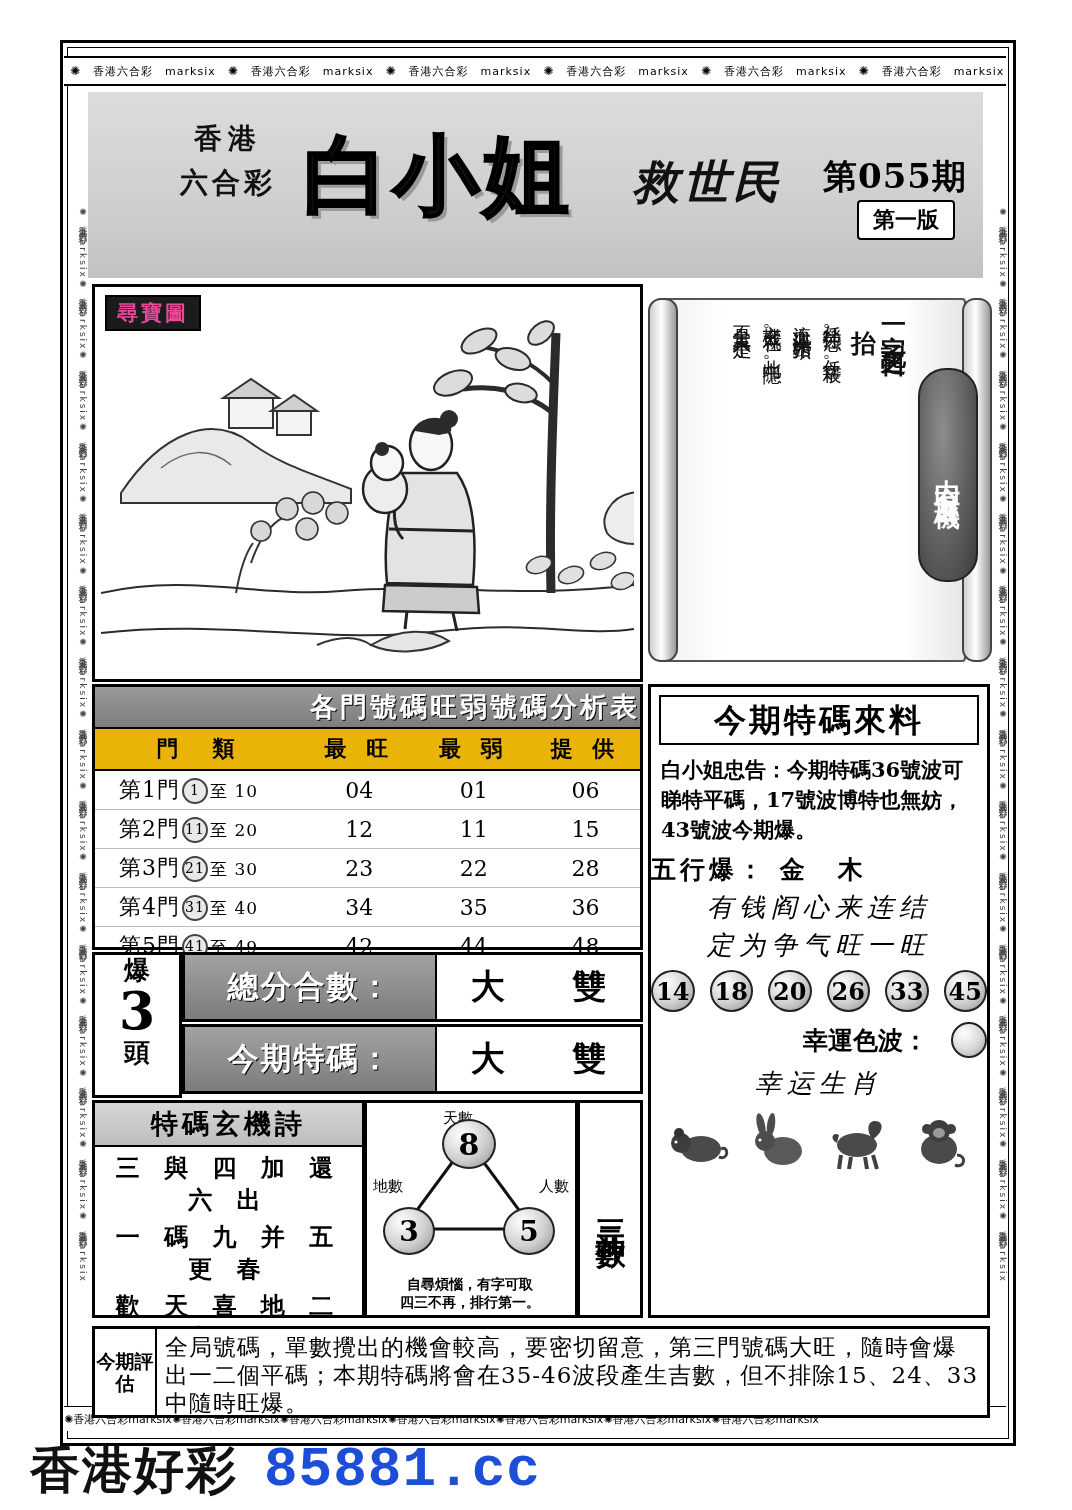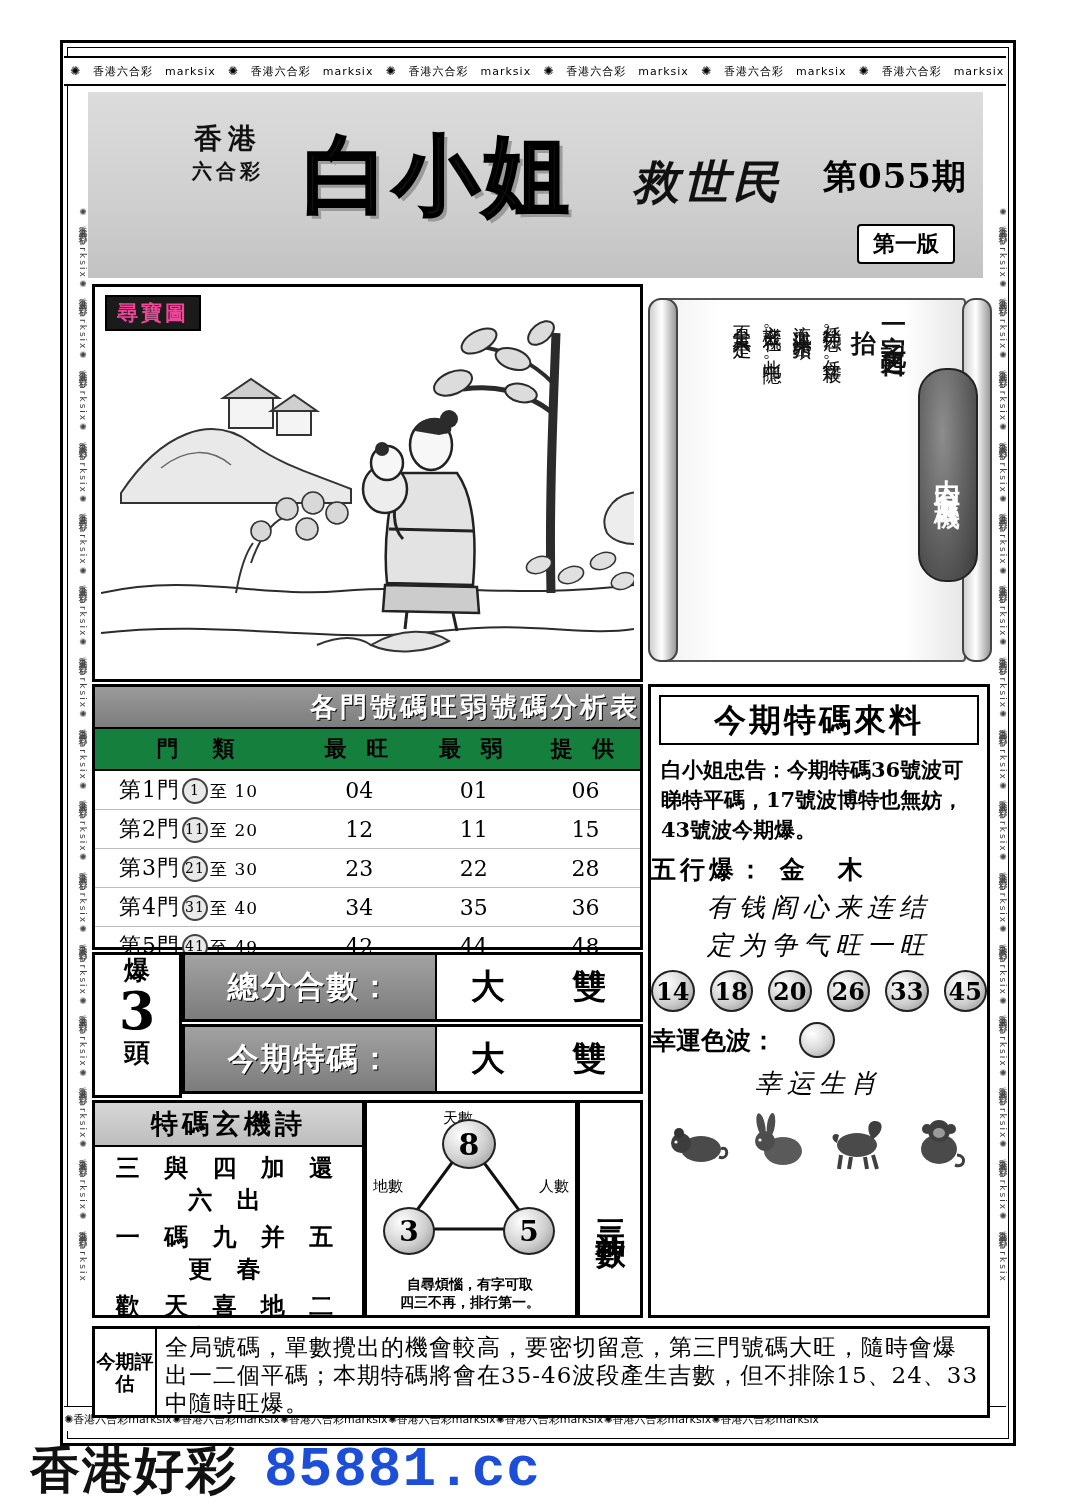--- a/index.html
+++ b/index.html
@@ -31,30 +31,30 @@
     writing-mode:vertical-rl;letter-spacing:2px;}
   .vticker.left{left:66px;}
   .vticker.right{left:986px;}
 
   
   .masthead{position:absolute;left:88px;top:92px;width:895px;height:186px;
     background:linear-gradient(180deg,#dcdcdc 0%,#cfcfcf 60%,#c2c2c2 100%);}
   .mh-hk{position:absolute;left:70px;top:28px;width:140px;text-align:center;
     font-family:"DejaVu Serif","Liberation Serif",serif;font-weight:bold;color:#111;}
   .mh-hk .l1{font-size:28px;letter-spacing:6px;}
-  .mh-hk .l2{font-size:20px;letter-spacing:4px;}
+  .mh-hk .l2{font-size:28px;letter-spacing:4px;margin-top:6px;}
   .mh-title{position:absolute;left:215px;top:26px;font-size:86px;font-weight:bold;
     font-family:"DejaVu Serif","Liberation Serif",serif;color:#111;letter-spacing:4px;
     -webkit-text-stroke:2px #000;text-shadow:4px 4px 0 #9a9a9a;}
   .mh-sub{position:absolute;left:545px;top:60px;font-size:46px;font-weight:bold;
     font-family:"DejaVu Serif","Liberation Serif",serif;color:#111;letter-spacing:4px;
     font-style:italic;}
   .mh-issue{position:absolute;right:16px;top:62px;font-size:34px;font-weight:bold;
     font-family:"DejaVu Serif","Liberation Serif",serif;color:#000;letter-spacing:1px;}
-  .mh-edition{position:absolute;right:28px;top:132px;background:#fff;border:2px solid #000;
+  .mh-edition{position:absolute;right:28px;top:108px;background:#fff;border:2px solid #000;
     border-radius:4px;padding:3px 14px;font-size:22px;font-weight:bold;
     font-family:"DejaVu Serif","Liberation Serif",serif;}
 
   
   .pic-panel{position:absolute;left:92px;top:284px;width:545px;height:392px;
     border:3px solid #000;background:#fff;}
   .pic-label{position:absolute;left:10px;top:8px;background:#1b1b1b;color:#ec4899;
     font-size:21px;font-weight:bold;padding:2px 10px;letter-spacing:3px;
     font-family:"DejaVu Serif","Liberation Serif",serif;z-index:5;border:2px solid #000;}
   .pic-canvas{position:absolute;left:6px;top:6px;right:6px;bottom:6px;overflow:hidden;background:#fff;}
@@ -79,21 +79,21 @@
 
   
   .table-panel{position:absolute;left:92px;top:684px;width:545px;height:260px;
     border:3px solid #000;background:#fff;}
   .table-title{height:40px;background:linear-gradient(180deg,#9a9a9a,#7d7d7d);
     color:#fff;font-size:27px;font-weight:bold;text-align:right;line-height:40px;
     letter-spacing:3px;font-family:"DejaVu Serif","Liberation Serif",serif;
     text-shadow:1px 1px 0 #000;border-bottom:2px solid #000;}
   table.an{width:100%;border-collapse:collapse;font-family:"DejaVu Serif","Liberation Serif",serif;}
   table.an th{font-size:22px;font-weight:bold;padding:5px 0;letter-spacing:6px;
-    border-bottom:2px solid #000;background:#15803d;}
+    border-bottom:2px solid #000;background:#eab308;}
   table.an td{font-size:22px;text-align:center;padding:4px 0;border-bottom:1px solid #bdbdbd;}
   table.an td.men{text-align:left;padding-left:24px;letter-spacing:1px;white-space:nowrap;}
   .circ{display:inline-block;width:22px;height:22px;line-height:21px;border:2px solid #444;
     border-radius:50%;font-size:14px;text-align:center;background:#e9e9e9;vertical-align:middle;margin:0 2px;}
   .sm{font-size:17px;}
 
   
   .bao-row{position:absolute;left:92px;top:952px;width:545px;height:140px;}
   .bao-box{position:absolute;left:0;top:0;width:84px;height:140px;border:3px solid #000;
     background:#fff;text-align:center;font-family:"DejaVu Serif","Liberation Serif",serif;}
@@ -138,21 +138,21 @@
     line-height:46px;font-size:32px;font-weight:bold;letter-spacing:3px;
     font-family:"DejaVu Serif","Liberation Serif",serif;}
   .rc-text{padding:2px 10px 0;font-size:21px;line-height:30px;font-weight:bold;
     font-family:"DejaVu Serif","Liberation Serif",serif;letter-spacing:0px;}
   .rc-wx{text-align:left;font-size:25px;font-weight:bold;margin-top:8px;letter-spacing:4px;
     font-family:"DejaVu Serif","Liberation Serif",serif;}
   .rc-hand{text-align:center;font-size:26px;line-height:34px;font-style:italic;
     font-family:"DejaVu Serif","Liberation Serif",serif;margin-top:4px;letter-spacing:6px;}
   .nums{display:flex;justify-content:center;gap:15px;margin-top:8px;}
   .nums .ball{position:relative;width:48px;height:38px;border-radius:50%;font-size:24px;}
-  .rc-line{display:flex;align-items:center;justify-content:flex-start;margin-top:10px;gap:23px;
+  .rc-line{display:flex;align-items:center;justify-content:flex-end;margin-top:10px;gap:23px;
     font-size:25px;font-weight:bold;font-family:"DejaVu Serif","Liberation Serif",serif;}
   .colorball{width:32px;height:32px;border-radius:50%;border:2px solid #222;
     background:radial-gradient(circle at 35% 30%,#fff,#d8d8d8 55%,#a0a0a0);}
   .rc-lucky{text-align:center;font-size:26px;font-style:italic;margin-top:8px;letter-spacing:6px;
     font-family:"DejaVu Serif","Liberation Serif",serif;}
   .zodiacs{display:flex;justify-content:space-around;align-items:flex-end;margin-top:4px;padding:0 8px;height:68px;}
   .zsvg{width:64px;height:62px;}
 
   
   .bot{position:absolute;left:92px;top:1326px;width:892px;height:86px;border:3px solid #000;background:#fff;display:flex;}

